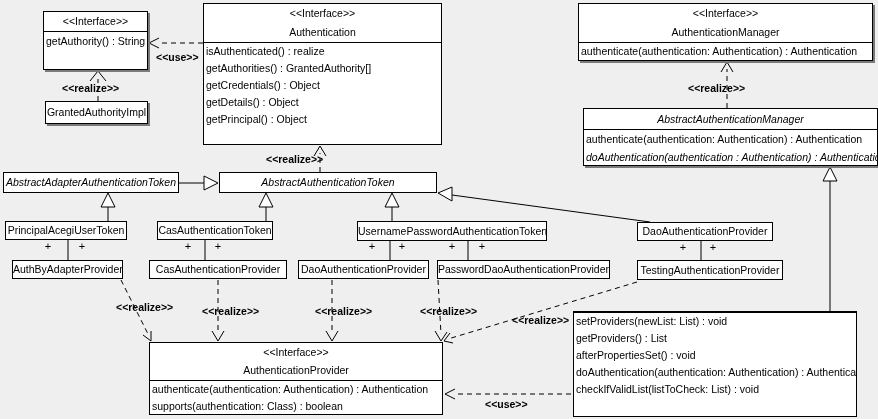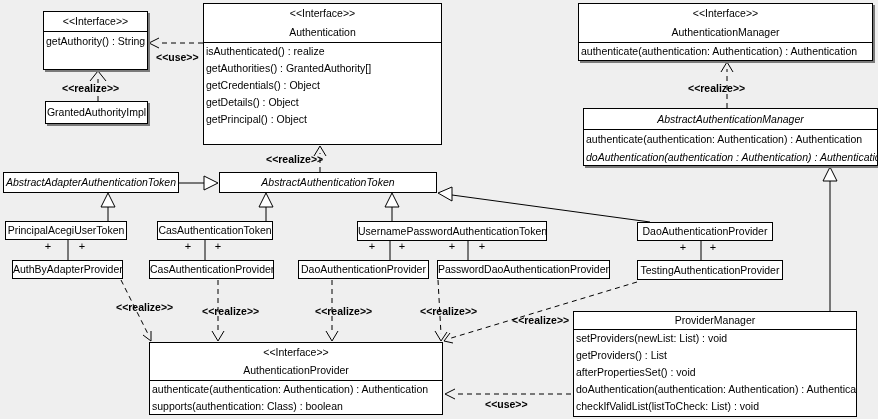--- a/index.html
+++ b/index.html
@@ -170,21 +170,21 @@
   </div>
 
   <div class="cls cls1" style="left:637px;top:222px;width:136px;height:19px;line-height:17px">
     <span>DaoAuthenticationProvider</span>
   </div>
 
   <div class="cls cls1" style="left:12px;top:260px;width:111px;height:19px;line-height:17px">
     <span>AuthByAdapterProvider</span>
   </div>
 
-  <div class="cls cls1" style="left:149px;top:260px;width:125px;height:19px;line-height:17px">
+  <div class="cls cls1" style="left:149px;top:260px;width:138px;height:19px;line-height:17px">
     <span>CasAuthenticationProvider</span>
   </div>
 
   <div class="cls cls1" style="left:298px;top:260px;width:131px;height:19px;line-height:17px">
     <span>DaoAuthenticationProvider</span>
   </div>
 
   <div class="cls cls1" style="left:437px;top:260px;width:173px;height:19px;line-height:17px">
     <span>PasswordDaoAuthenticationProvider</span>
   </div>
@@ -198,23 +198,20 @@
       <span class="stereo" style="height:18px;line-height:18px">&lt;&lt;Interface&gt;&gt;</span>
       <span class="cname">AuthenticationProvider</span>
     </div>
     <div class="methods">
       <div class="m">authenticate(authentication: Authentication) : Authentication</div>
       <div class="m">supports(authentication: Class) : boolean</div>
     </div>
   </div>
 
   <div class="cls" style="left:573px;top:311px;width:284px;height:106px">
-    <div>
-      <span class="cname" style="height:17px;line-height:17px">ProviderManager</span>
-    </div>
     <div class="methods">
       <div class="m">setProviders(newList: List) : void</div>
       <div class="m">getProviders() : List</div>
       <div class="m">afterPropertiesSet() : void</div>
       <div class="m">doAuthentication(authentication: Authentication) : Authentication</div>
       <div class="m">checkIfValidList(listToCheck: List) : void</div>
     </div>
   </div>
 
   <span class="lbl" style="left:156px;top:51px">&lt;&lt;use&gt;&gt;</span>

